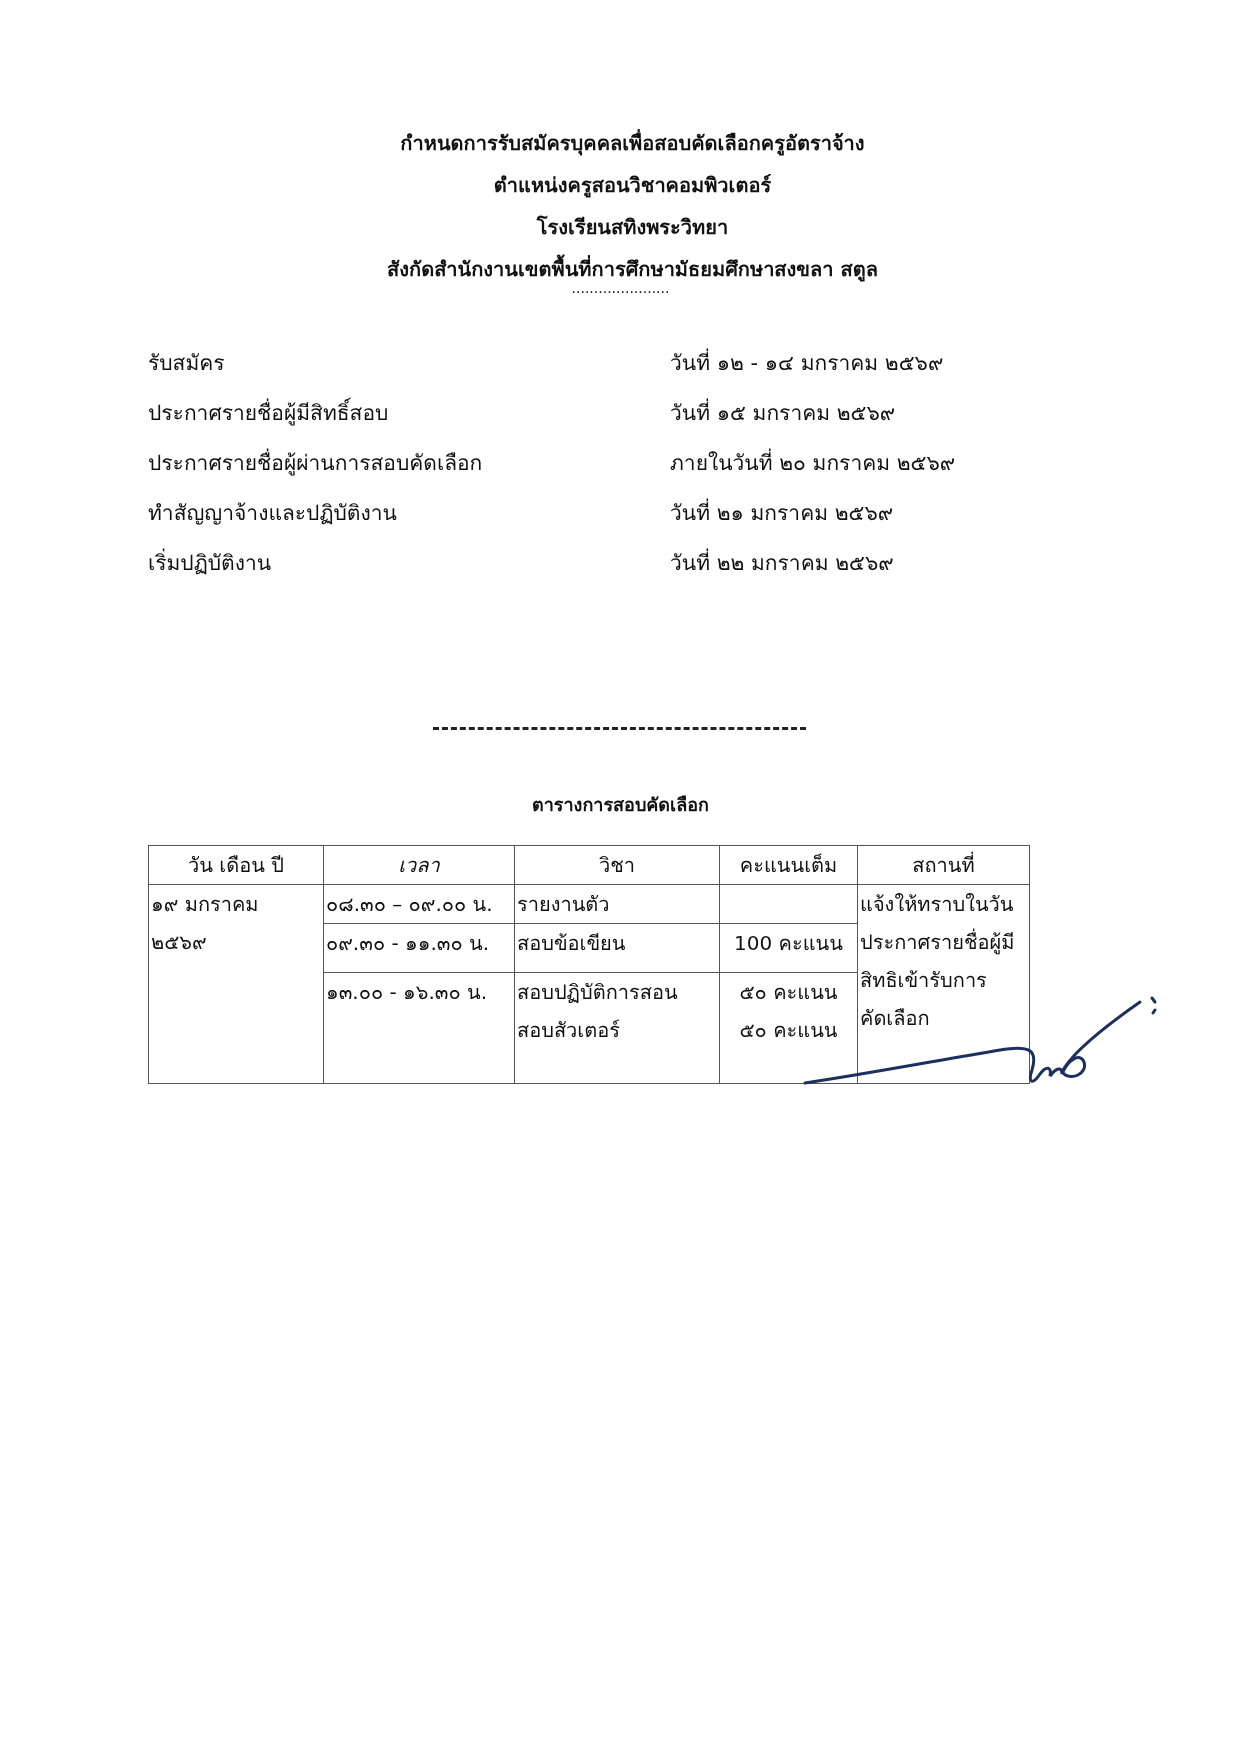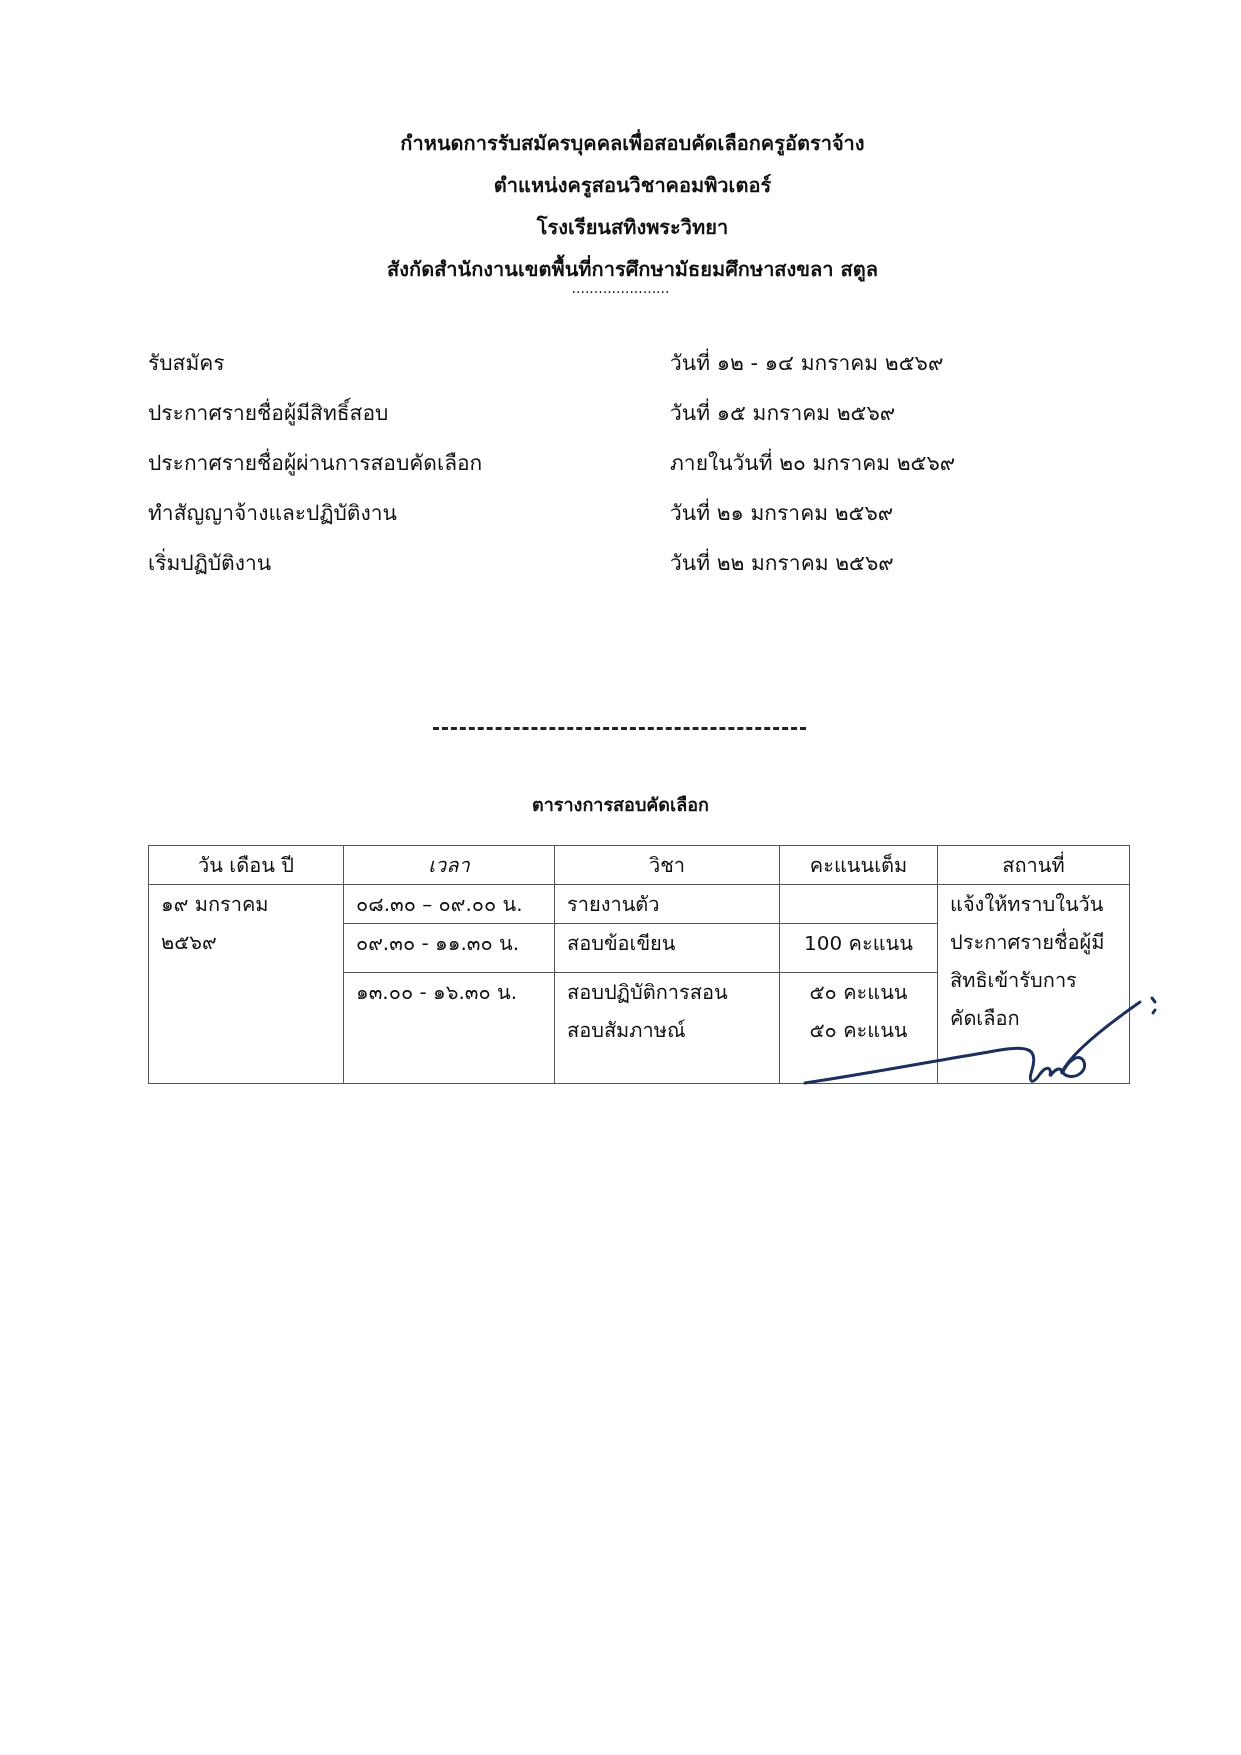--- a/index.html
+++ b/index.html
@@ -16,21 +16,21 @@
   .sched-row { position: relative; height: 50px; font-size: 21px; }
   .sched-label { position: absolute; left: 0; top: 0; white-space: nowrap; }
   .sched-date { position: absolute; left: 522px; top: 0; white-space: nowrap; }
   .divider { position: absolute; top: 727px; left: 433px; width: 373px; border-top: 3px dashed #222; }
   .table-title { position: absolute; top: 790px; left: 0; width: 1241px; text-align: center; font-size: 18px; font-weight: bold; }
   table.exam {
     position: absolute; left: 148px; top: 845px; border-collapse: collapse;
     font-size: 20px;
   }
   table.exam td, table.exam th {
-    border: 1.5px solid #555; padding: 0 12px; vertical-align: top; font-weight: normal;
+    border: 1.5px solid #555; padding: 0 2px; vertical-align: top; font-weight: normal;
     line-height: 38px;
   }
   table.exam th { text-align: center; height: 38px; }
   .c1 { width: 170px; }
   .c2 { width: 186px; font-style: italic; }
   .c3 { width: 200px; }
   .c4 { width: 133px; }
   .c5 { width: 167px; }
   .center { text-align: center; }
   .signature { position: absolute; left: 800px; top: 990px; width: 370px; height: 110px; pointer-events: none; }
@@ -101,21 +101,21 @@
     </tr>
     <tr>
       <td style="height:48px">๐๙.๓๐ - ๑๑.๓๐ น.</td>
       <td>สอบข้อเขียน</td>
       <td class="center">100 คะแนน</td>
     </tr>
     <tr>
       <td style="height:110px">๑๓.๐๐ - ๑๖.๓๐ น.</td>
       <td>
         <div>สอบปฏิบัติการสอน</div>
-        <div>สอบสัมภาษณ์</div>
+        <div>สอบสัวเตอร์</div>
       </td>
       <td class="center">
         <div>๕๐ คะแนน</div>
         <div>๕๐ คะแนน</div>
       </td>
     </tr>
   </tbody>
     </table>
 
   <svg class="signature" viewBox="0 0 370 110">

